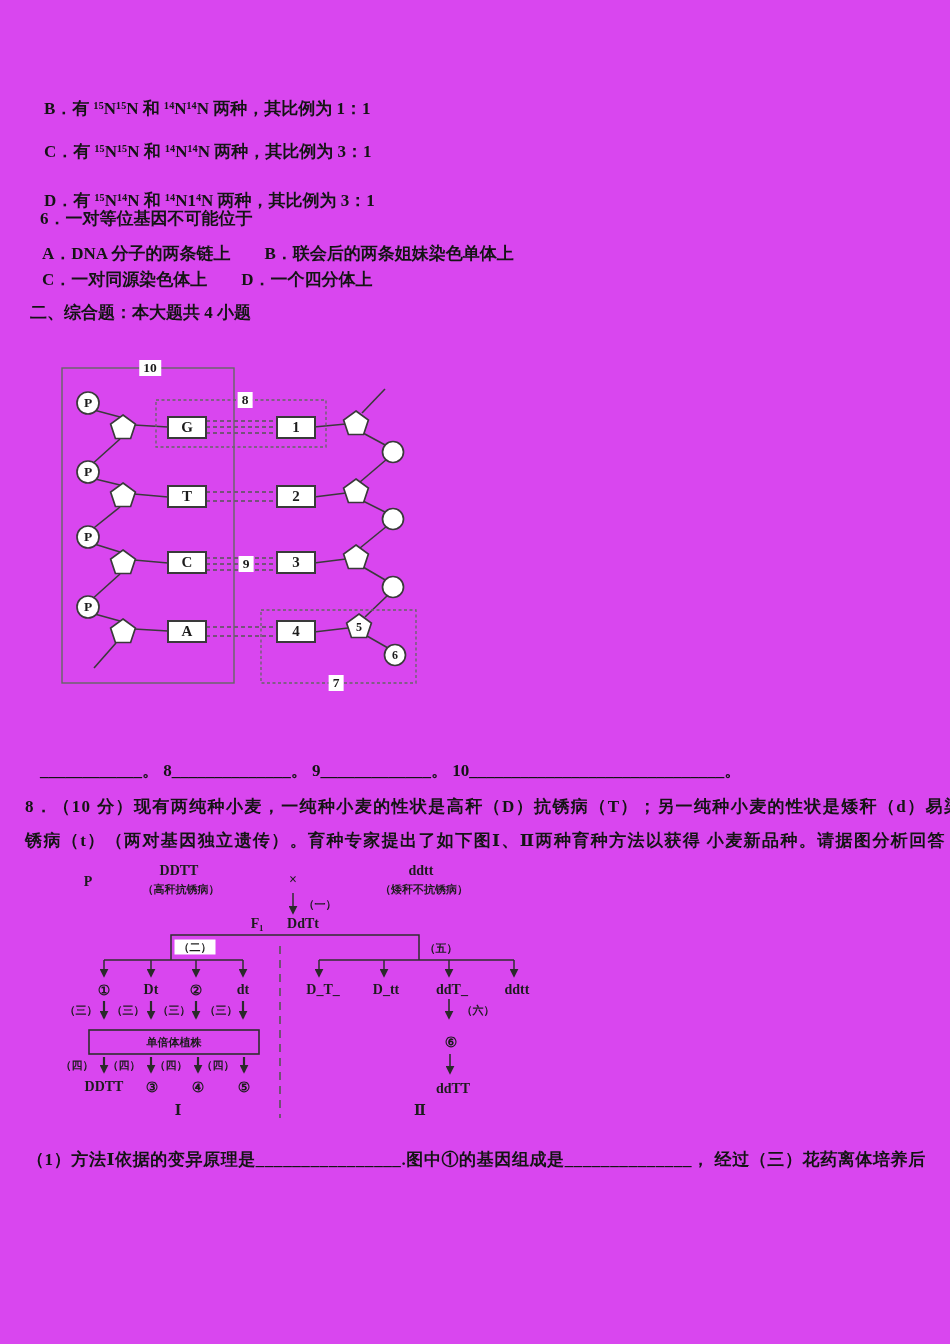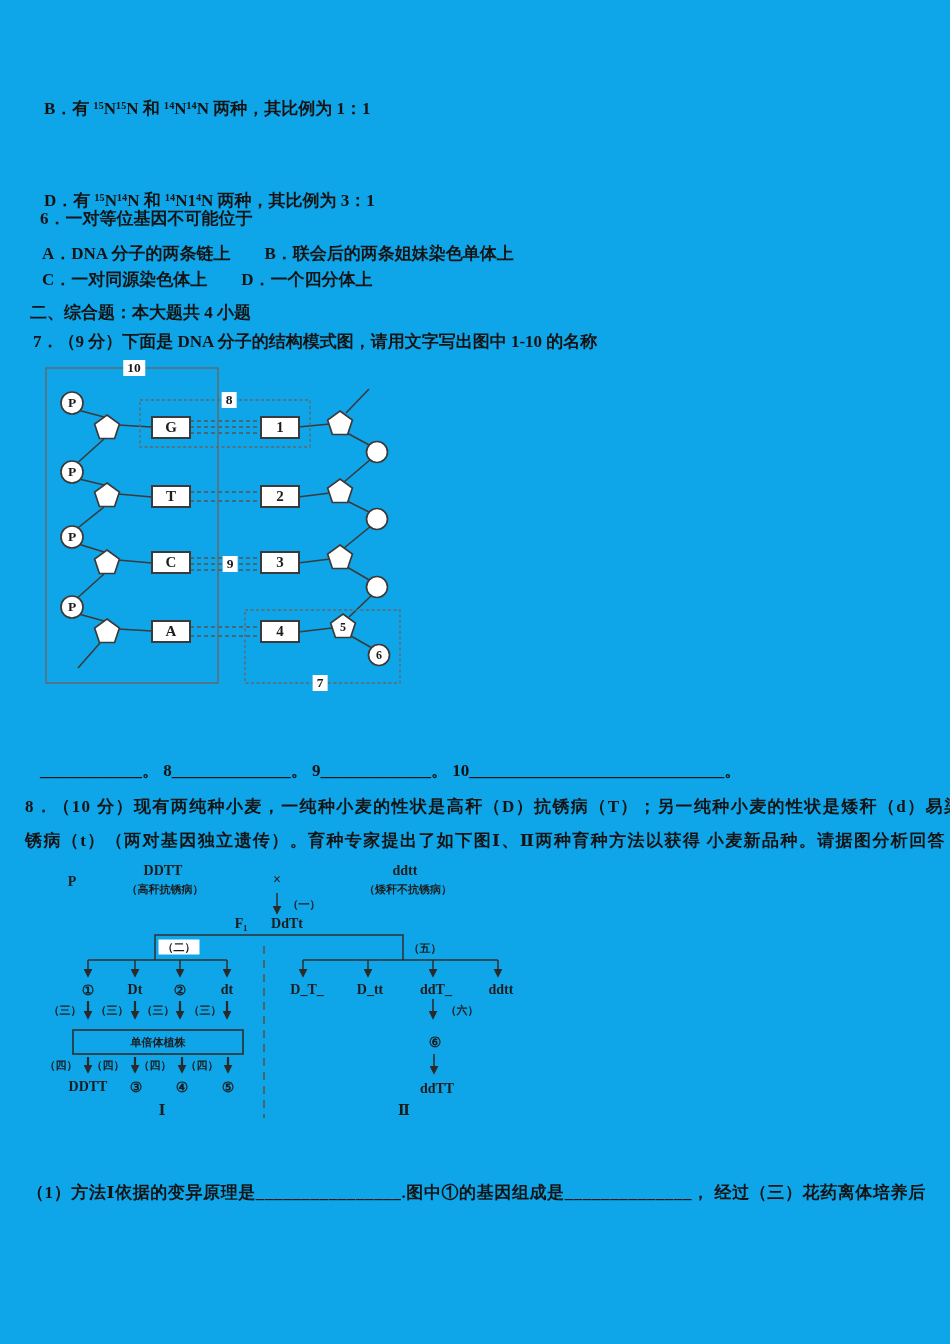--- a/index.html
+++ b/index.html
@@ -1,45 +1,45 @@
 <!DOCTYPE html>
 <html><head>
 <meta charset="utf-8">
 <style>
   html,body{margin:0;padding:0;background:#fff;}
-  .page{position:relative;width:950px;height:1344px;background:#0ea5e9;overflow:hidden;
+  .page{position:relative;width:950px;height:1344px;background:#d946ef;overflow:hidden;
         font-family:"Liberation Serif","DejaVu Serif",serif;color:#141414;}
   .tline{position:absolute;white-space:nowrap;font-size:17px;font-weight:600;line-height:22px;}
   .opt{font-weight:700;}
   .ls{letter-spacing:1.4px;}
   .ls2{letter-spacing:0.6px;}
-  .fig{position:absolute;}
+  .fig{position:absolute;margin-left:16px;}
   .fig svg{position:absolute;left:0;top:0;}
   .flab{position:absolute;transform:translate(-50%,-50%);white-space:nowrap;
         font-family:"Liberation Serif","DejaVu Serif",serif;color:#1c1c1c;}
   .gbase{font-size:15px;font-weight:700;}
   .pnum{font-size:13.5px;font-weight:700;}
   .onwhite{background:#fff;padding:0 4px;}
   .geno{font-size:14px;font-weight:600;}
   .cjk{font-size:11px;font-weight:600;}
   .small{font-size:12px;font-weight:600;}
   .roman{font-size:14px;font-weight:600;}
 </style>
 </head>
 <body>
 
 <div class="page">
 
   <div class="tline opt" style="left:44px;top:98px;">B．有 ¹⁵N¹⁵N 和 ¹⁴N¹⁴N 两种，其比例为 1：1</div>
+  <div class="tline opt" style="left:44px;top:141px;">C．有 ¹⁵N¹⁵N 和 ¹⁴N¹⁴N 两种，其比例为 3：1</div>
   <div class="tline opt" style="left:44px;top:184px;margin-top:6px;">D．有 ¹⁵N¹⁴N 和 ¹⁴N1⁴N 两种，其比例为 3：1</div>
   <div class="tline" style="left:40px;top:208px;">6．一对等位基因不可能位于</div>
   <div class="tline opt" style="left:42px;top:269px;">C．一对同源染色体上　　D．一个四分体上</div>
   <div class="tline opt" style="left:42px;top:243px;">A．DNA 分子的两条链上　　B．联会后的两条姐妹染色单体上</div>
   <div class="tline" style="left:30px;top:302px;">二、综合题：本大题共 4 小题</div>
-  <div class="tline" style="left:33px;top:331px;">7．（9 分）下面是 DNA 分子的结构模式图，请用文字写出图中 1-10 的名称</div>
 
   <div class="fig" style="left:0;top:355px;width:460px;height:345px;">
     <svg width="460" height="345" viewBox="0 0 460 345">
       <g stroke="#3a3a3a" stroke-width="1.6" fill="none">
 
         <line x1="74" y1="54" x2="104" y2="62"></line>
         <line x1="118" y1="70" x2="152" y2="72"></line>
         <line x1="104" y1="84" x2="74" y2="111"></line>
         <line x1="75" y1="123" x2="104" y2="130"></line>
         <line x1="118" y1="139" x2="152" y2="142"></line>
@@ -227,15 +227,15 @@
     <span class="flab geno" style="left:96px;top:227px;">③</span>
     <span class="flab geno" style="left:142px;top:227px;">④</span>
     <span class="flab geno" style="left:188px;top:227px;">⑤</span>
     <span class="flab roman" style="left:122px;top:250px;">Ⅰ</span>
     <span class="flab cjk" style="left:422px;top:150px;">（六）</span>
     <span class="flab geno" style="left:395px;top:182px;">⑥</span>
     <span class="flab geno" style="left:397px;top:229px;">ddTT</span>
     <span class="flab roman" style="left:364px;top:250px;">Ⅱ</span>
   </div>
 
-  <div class="tline ls2" style="left:27px;top:1149px;margin-top:33px;">（1）方法Ⅰ依据的变异原理是________________.图中①的基因组成是______________，  经过（三）花药离体培养后</div>
+  <div class="tline ls2" style="left:27px;top:1149px;">（1）方法Ⅰ依据的变异原理是________________.图中①的基因组成是______________，  经过（三）花药离体培养后</div>
 
 </div>
 
 </body></html>

